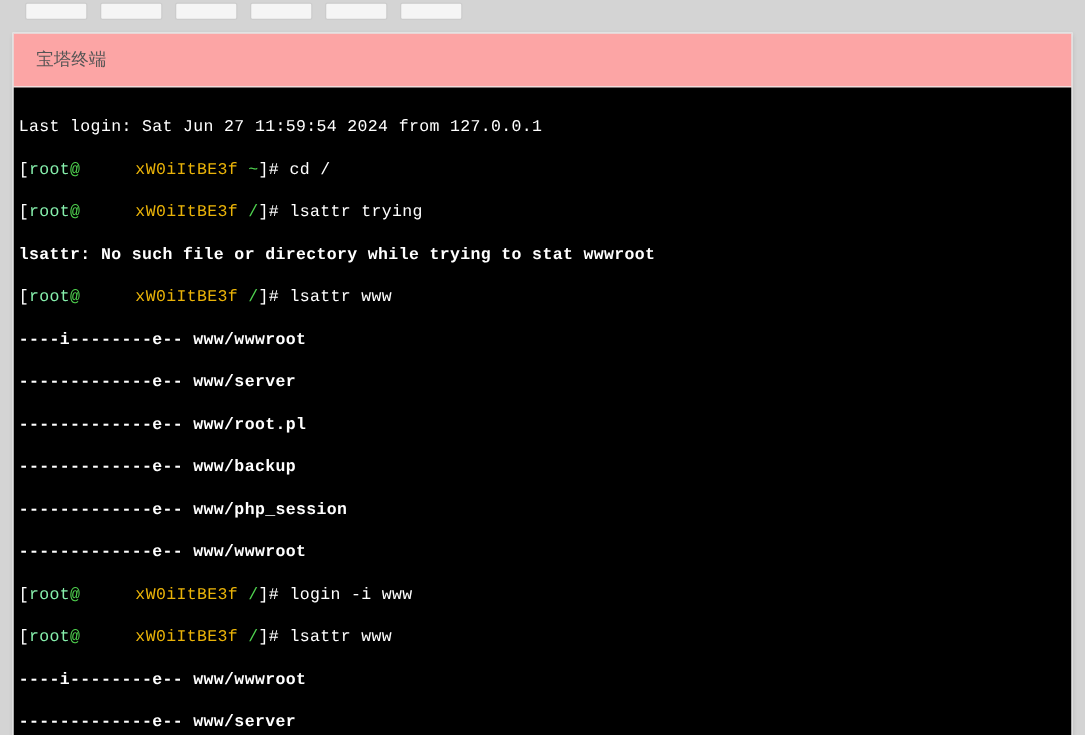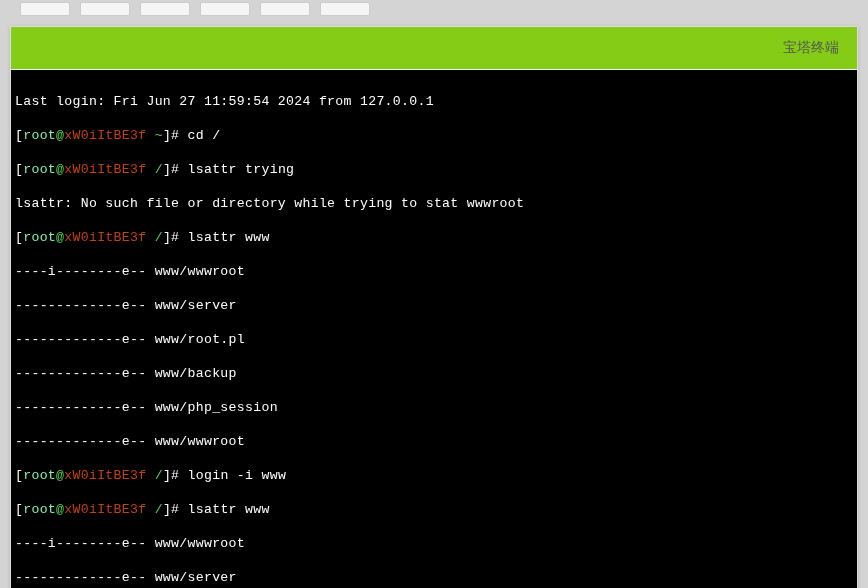--- a/index.html
+++ b/index.html
@@ -29,47 +29,46 @@
       border: 1px solid #ccc;
       border-radius: 2px;
     }
     .window {
       margin: 6px 10px 0 10px;
       background: #fff;
       border: 1px solid #ddd;
       box-shadow: 0 1px 4px rgba(0,0,0,0.15);
     }
     .title-bar {
-      background: #84cc16;
+      background: #fca5a5;
       padding: 12px 18px;
       font-size: 14px;
       color: #555;
       border-bottom: 1px solid #eee;
-      text-align: right;
     }
     .terminal {
       background: #000;
       color: #fff;
       font-family: "Consolas", "Courier New", monospace;
       font-size: 13.2px;
       line-height: 17px;
       padding: 6px 4px 20px 4px;
       min-height: 510px;
       white-space: pre;
       letter-spacing: 0.3px;
     }
     .term-line {
       display: block;
       white-space: pre;
     }
     .user { color: #86efac; }
     .at { color: #4fd24f; }
-    .host { color: #c2410c; }
+    .host { color: #eab308; margin-left: 44px; }
     .path-h { color: #4fd24f; }
-    .output { color: #fff; }
+    .output { color: #fff; font-weight: bold; }
     .login-line { color: #fff; }
     .watermark {
       position: absolute;
       right: 18px;
       bottom: 6px;
       color: #000000;
       font-size: 10px;
       font-family: "Microsoft YaHei", sans-serif;
     }
   </style>
@@ -81,21 +80,21 @@
   <div class="top-btn"></div>
   <div class="top-btn"></div>
   <div class="top-btn"></div>
   <div class="top-btn"></div>
   <div class="top-btn"></div>
 </div>
 
 <div class="window">
   <div class="title-bar">宝塔终端</div>
   <div class="terminal">
-<span class="term-line login-line">Last login: Fri Jun 27 11:59:54 2024 from 127.0.0.1</span>
+<span class="term-line login-line">Last login: Sat Jun 27 11:59:54 2024 from 127.0.0.1</span>
 <span class="term-line">[<span class="user">root</span><span class="at">@</span><span class="host">xW0iItBE3f</span> <span class="path-h">~</span>]# <span>cd /</span></span>
 <span class="term-line">[<span class="user">root</span><span class="at">@</span><span class="host">xW0iItBE3f</span> <span class="path-h">/</span>]# <span>lsattr trying</span></span>
 <span class="term-line output">lsattr: No such file or directory while trying to stat wwwroot</span>
 <span class="term-line">[<span class="user">root</span><span class="at">@</span><span class="host">xW0iItBE3f</span> <span class="path-h">/</span>]# <span>lsattr www</span></span>
 <span class="term-line output">----i--------e-- www/wwwroot</span>
 <span class="term-line output">-------------e-- www/server</span>
 <span class="term-line output">-------------e-- www/root.pl</span>
 <span class="term-line output">-------------e-- www/backup</span>
 <span class="term-line output">-------------e-- www/php_session</span>
 <span class="term-line output">-------------e-- www/wwwroot</span>

